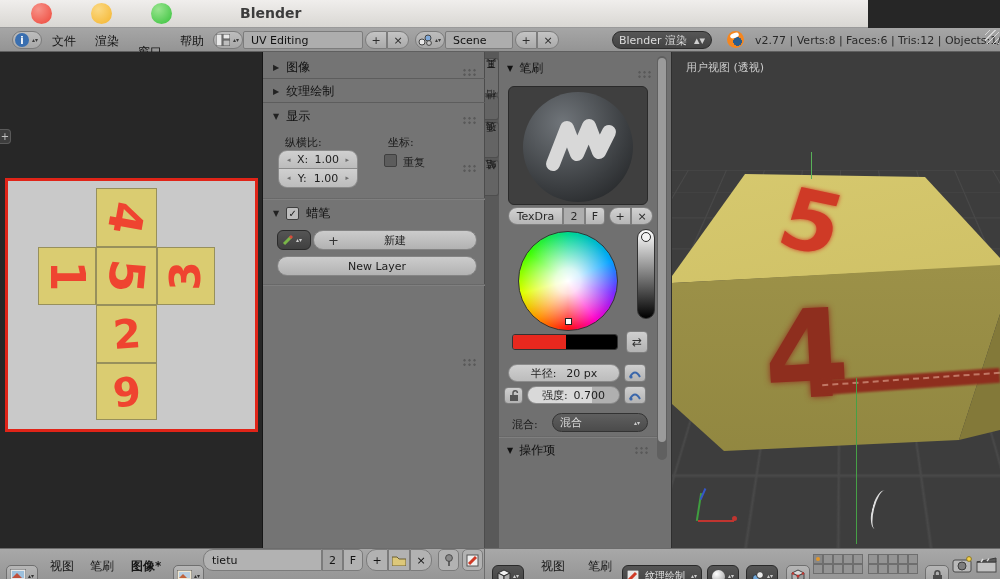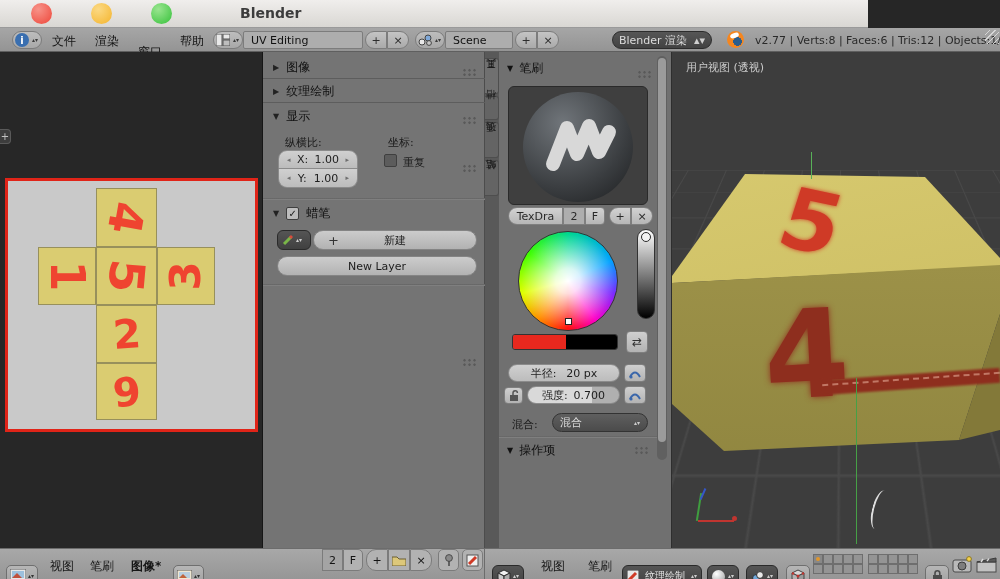--- a/index.html
+++ b/index.html
@@ -368,20 +368,23 @@
     <span class="abs hmenu" style="left:131px;font-weight:bold;">图像*</span>
 
     <div class="abs hwidget" style="left:173px;border:1px solid #6f6f6f;border-radius:5px;background:linear-gradient(#b6b6b6,#9e9e9e);padding:0 3px;">
       <svg width="15" height="13">
           <rect x="0" y="0" width="15" height="13" fill="#efe7d2" stroke="#555"></rect>
           <rect x="2" y="2" width="11" height="6" fill="#b8cfe0"></rect>
           <polygon points="2,8 6,4 10,8" fill="#c0643c"></polygon>
         </svg>
       <span style="display:flex;flex-direction:column;line-height:4px;font-size:6px;color:#333;margin-left:2px;">▴▾</span>
     </div>
+    <div class="abs seg" style="left:203px;width:119px;border-radius:10px 0 0 10px;padding:0 8px;">
+      <span>tietu</span>
+    </div>
     <div class="abs seg" style="left:322px;width:21px;justify-content:center;background:#a4a4a4;">2</div>
     <div class="abs seg" style="left:343px;width:20px;justify-content:center;border-radius:0 5px 5px 0;">F</div>
     <div class="abs seg" style="left:366px;width:22px;justify-content:center;border-radius:10px 0 0 10px;">+</div>
     <div class="abs seg" style="left:388px;width:22px;justify-content:center;">
       <svg width="14" height="11">
           <path d="M0 2 L5 2 L7 4 L14 4 L14 11 L0 11 Z" fill="#ddc87a" stroke="#6b5f33"></path>
         </svg>
     </div>
     <div class="abs seg" style="left:410px;width:22px;justify-content:center;border-radius:0 10px 10px 0;">×</div>
     <div class="abs seg" style="left:438px;width:21px;justify-content:center;border-radius:5px;">

